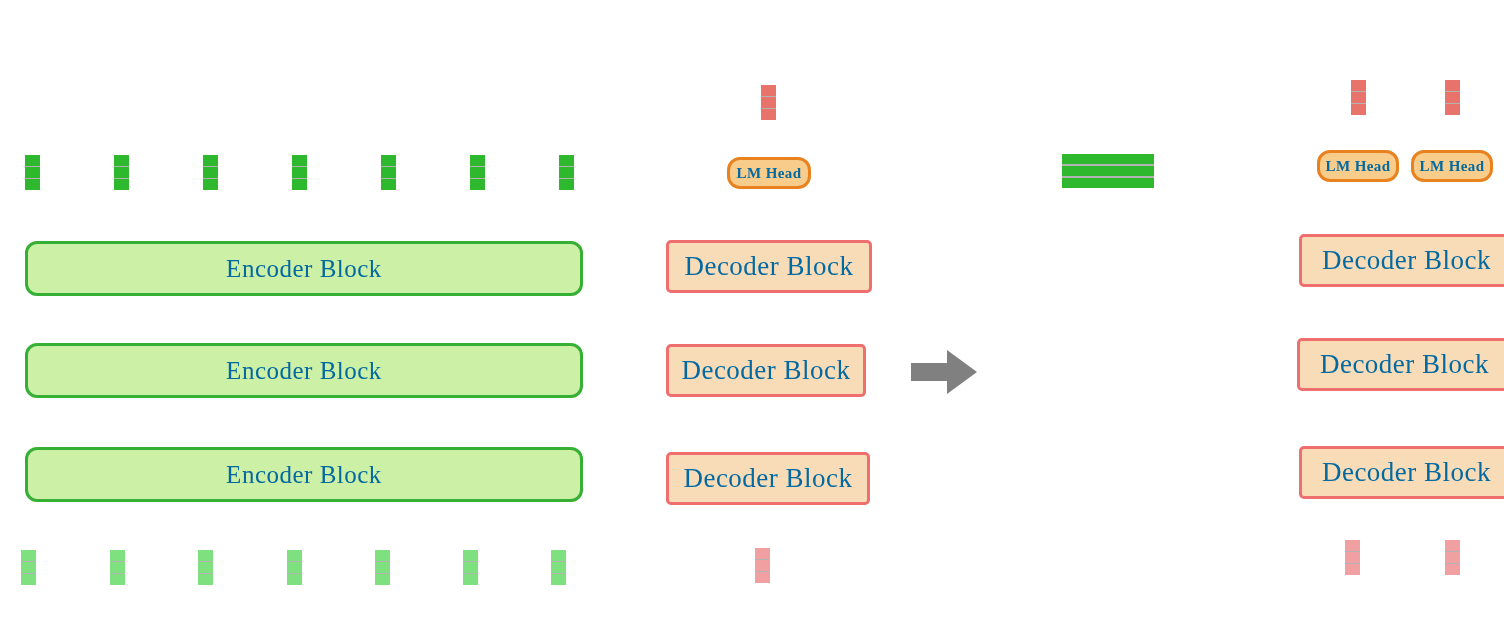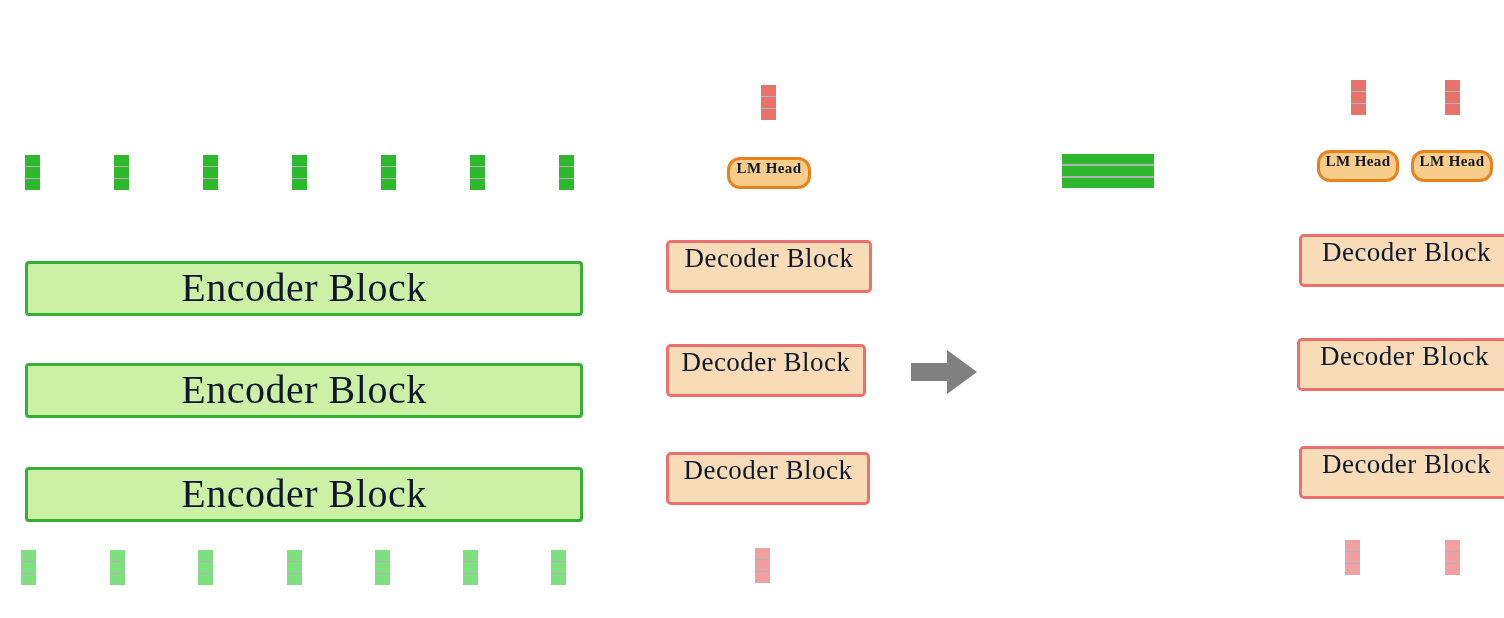--- a/index.html
+++ b/index.html
@@ -38,33 +38,32 @@
   .tok-lgreen .cell  { background: #7fe07f; }
   
   .tok-red .cell     { background: #e8736b; }
   .tok-lred .cell    { background: #f0a0a0; }
 
   
   .block {
     position: absolute;
     box-sizing: border-box;
     display: flex;
-    align-items: flex-start;
+    align-items: center;
     justify-content: center;
     white-space: nowrap;
-    color: #0f172a;
+    color: #0369a1;
   }
 
   .encoder-block {
     background: #cdf0a7;
     border: 3px solid #35b035;
-    border-radius: 4px;
-    font-size: 40px;
+    border-radius: 12px;
+    font-size: 25px;
     letter-spacing: 0.5px;
-    margin-top: 20px;
   }
 
   .decoder-block {
     background: #f8dcb8;
     border: 3px solid #ef6f6f;
     border-radius: 5px;
     font-size: 27px;
     letter-spacing: 0.5px;
   }
 

